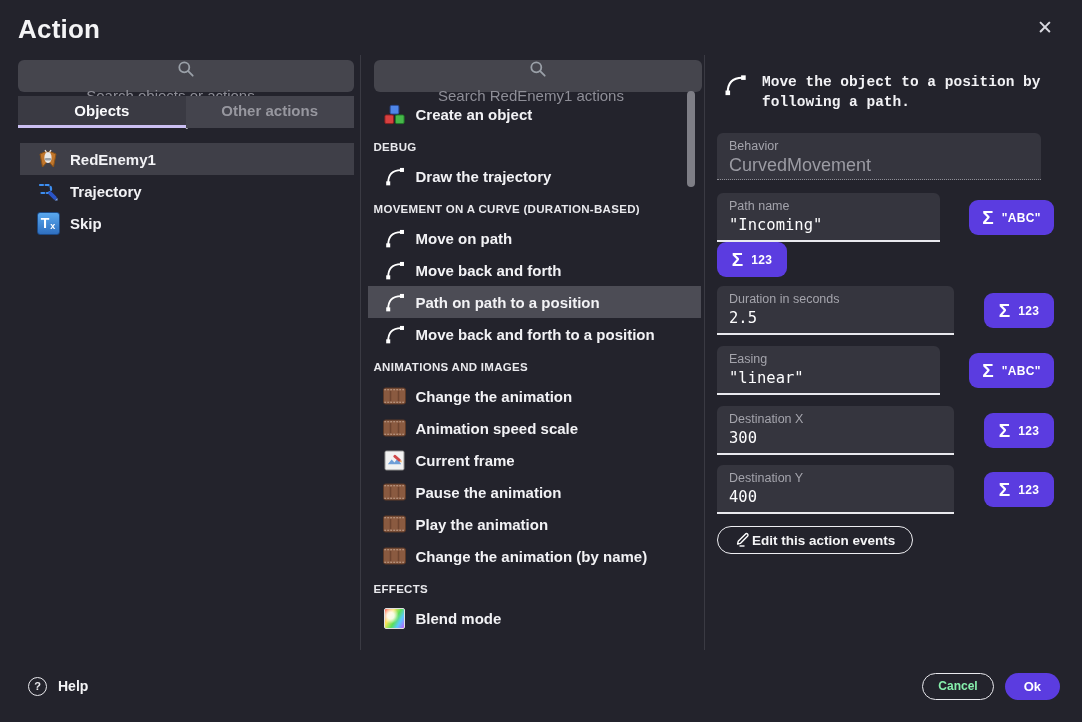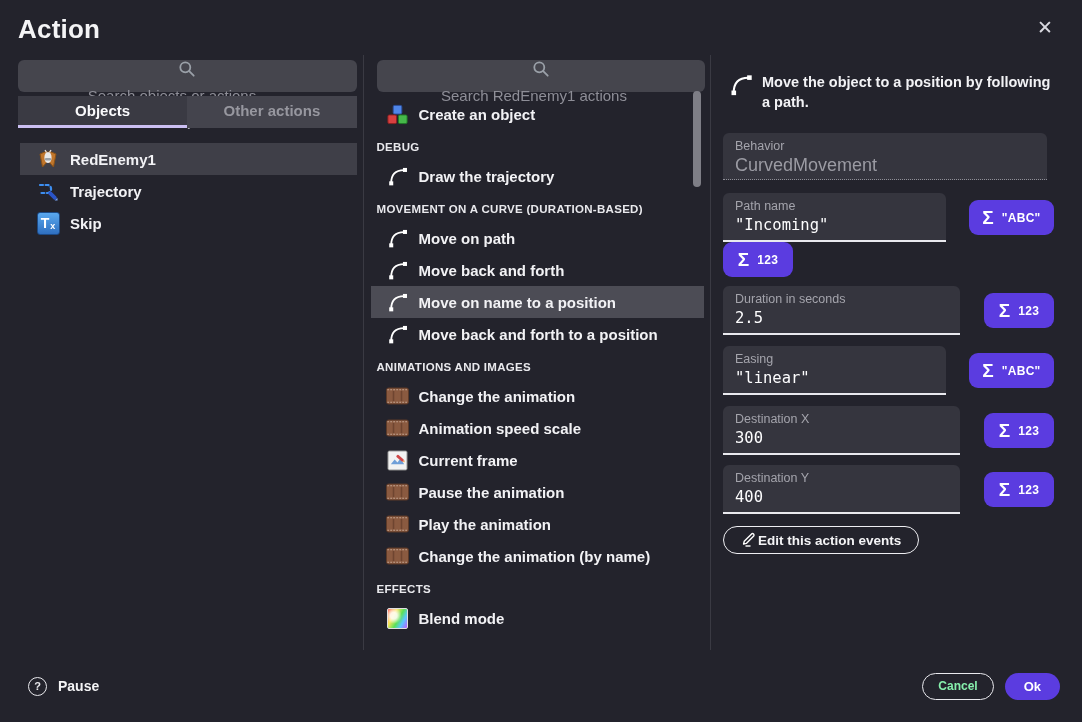--- a/index.html
+++ b/index.html
@@ -62,21 +62,21 @@
   .msec {
     height:30px; display:flex; align-items:flex-end; padding:0 0 7px 6px;
     font-size:11.5px; font-weight:700; color:#e9e9ed; letter-spacing:0.3px;
   }
   .scrollthumb {
     position:absolute; right:9px; top:36px; width:8px; height:96px;
     background:#7e7e86; border-radius:4px; cursor:pointer;
   }
   
   .panel-right { flex:1; padding:17px 28px 0 12px; }
-  .desc { display:flex; gap:8px; padding-left:6px; }
+  .desc { display:flex; gap:14px; padding-left:6px;font-family:Liberation Mono, monospace; }
   .desc .txt { font-size:14.5px; font-weight:700; line-height:1.38; width:292px; color:#f2f2f5; }
   .frow { display:flex; justify-content:space-between; align-items:center; }
   .field {
     background:#35353e; border-radius:6px 6px 0 0; padding:6px 12px 0 12px;
     height:49px; border-bottom:2px solid #e9e9ee; cursor:text;
   }
   .field .flbl { font-size:12.5px; color:#a4a4ac; }
   .field .fval {
     font-family:"DejaVu Sans Mono", monospace; font-size:15.5px; color:#fdfdfe; margin-top:3px;
     white-space:pre;
@@ -275,21 +275,21 @@
       </div>
 
       <div class="mi sel">
         <span class="ic">
           <svg width="22" height="22" viewBox="0 0 24 24">
               <path d="M4.5 20 C4.5 10 10 5.5 18.5 5.5" stroke="#fff" stroke-width="2" fill="none"></path>
               <rect x="2.4" y="17.8" width="4.4" height="4.4" fill="#fff"></rect>
               <rect x="17.4" y="3.2" width="4.4" height="4.4" fill="#fff"></rect>
             </svg>
         </span>
-        <span class="lbl">Move on name to a position</span>
+        <span class="lbl">Path on path to a position</span>
       </div>
 
       <div class="mi">
         <span class="ic">
           <svg width="22" height="22" viewBox="0 0 24 24">
               <path d="M4.5 20 C4.5 10 10 5.5 18.5 5.5" stroke="#fff" stroke-width="2" fill="none"></path>
               <rect x="2.4" y="17.8" width="4.4" height="4.4" fill="#fff"></rect>
               <rect x="17.4" y="3.2" width="4.4" height="4.4" fill="#fff"></rect>
             </svg>
         </span>
@@ -482,18 +482,18 @@
       </span>
       <span>Edit this action events</span>
     </button>
   </div>
 
 </div>
 
 <div class="footer">
   <button class="help-btn">
     <span class="help-circ">?</span>
-    <span>Pause</span>
+    <span>Help</span>
   </button>
   <div class="spacer"></div>
   <button class="btn-cancel">Cancel</button>
   <button class="btn-ok">Ok</button>
 </div>
 
 </body></html>

